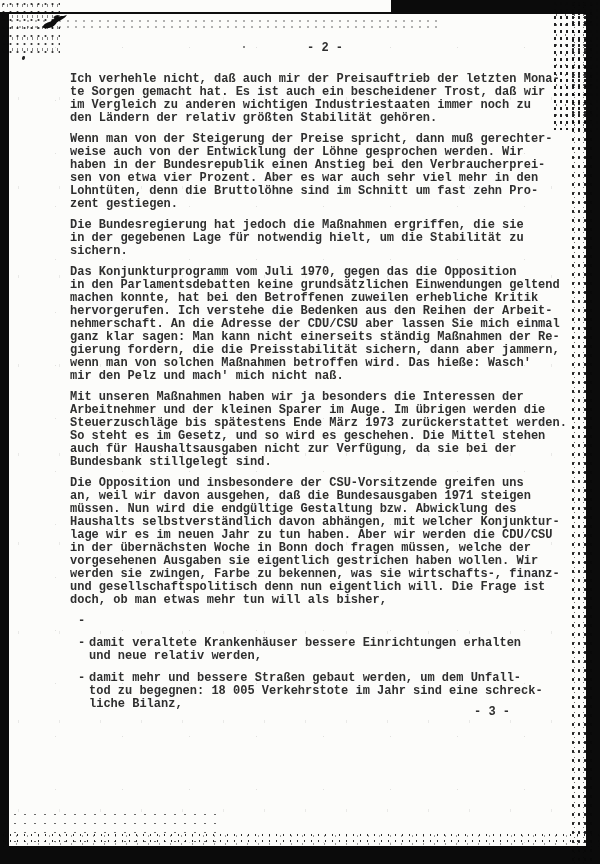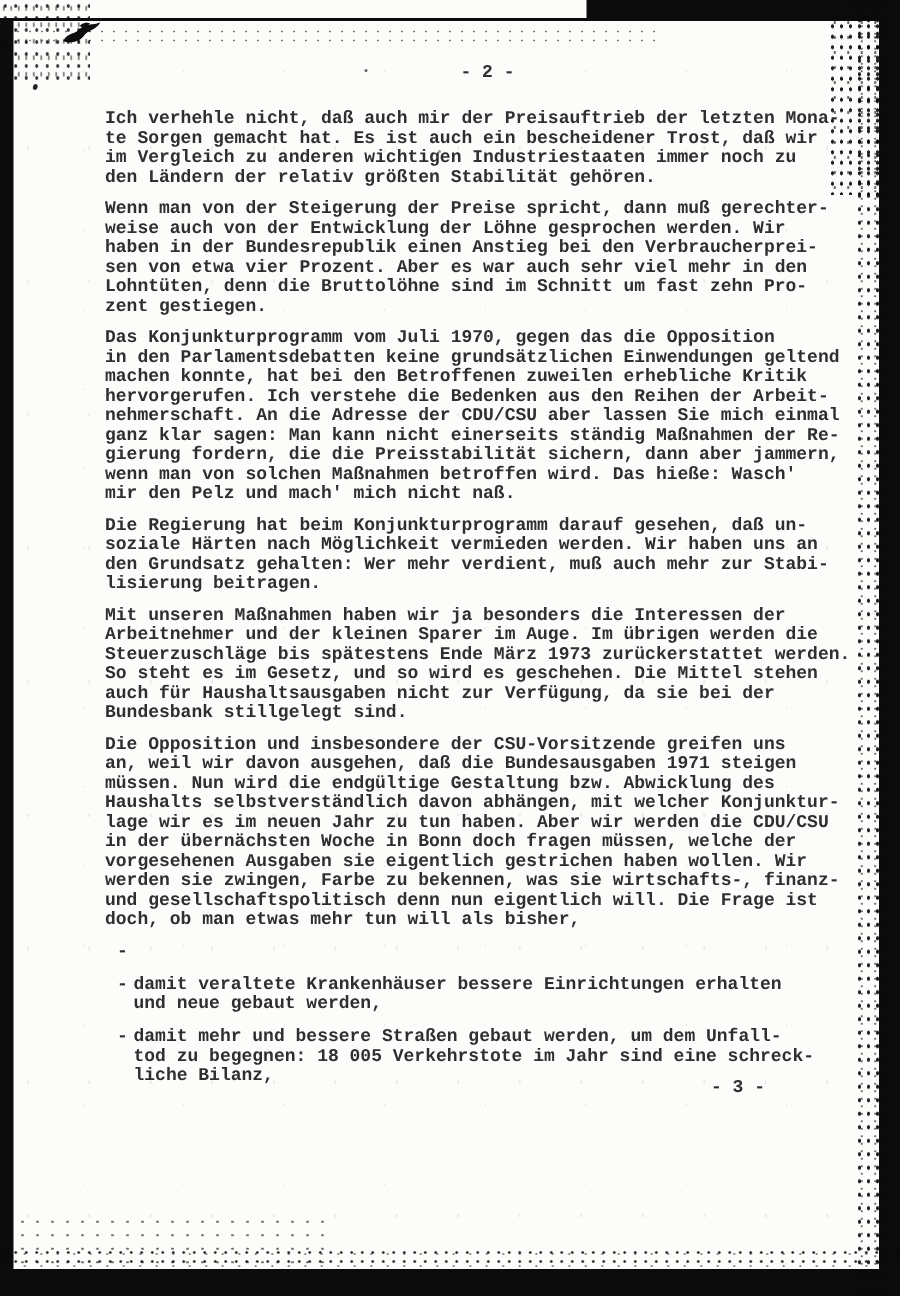--- a/index.html
+++ b/index.html
@@ -105,33 +105,32 @@
       <p>Ich verhehle nicht, daß auch mir der Preisauftrieb der letzten Mona-
 te Sorgen gemacht hat. Es ist auch ein bescheidener Trost, daß wir
 im Vergleich zu anderen wichtigen Industriestaaten immer noch zu
 den Ländern der relativ größten Stabilität gehören.</p>
       <p>Wenn man von der Steigerung der Preise spricht, dann muß gerechter-
 weise auch von der Entwicklung der Löhne gesprochen werden. Wir
 haben in der Bundesrepublik einen Anstieg bei den Verbraucherprei-
 sen von etwa vier Prozent. Aber es war auch sehr viel mehr in den
 Lohntüten, denn die Bruttolöhne sind im Schnitt um fast zehn Pro-
 zent gestiegen.</p>
+      <p>Die Bundesregierung hat jedoch die Maßnahmen ergriffen, die sie
+in der gegebenen Lage für notwendig hielt, um die Stabilität zu
+sichern.</p>
       <p>Das Konjunkturprogramm vom Juli 1970, gegen das die Opposition
 in den Parlamentsdebatten keine grundsätzlichen Einwendungen geltend
 machen konnte, hat bei den Betroffenen zuweilen erhebliche Kritik
 hervorgerufen. Ich verstehe die Bedenken aus den Reihen der Arbeit-
 nehmerschaft. An die Adresse der CDU/CSU aber lassen Sie mich einmal
 ganz klar sagen: Man kann nicht einerseits ständig Maßnahmen der Re-
 gierung fordern, die die Preisstabilität sichern, dann aber jammern,
 wenn man von solchen Maßnahmen betroffen wird. Das hieße: Wasch'
 mir den Pelz und mach' mich nicht naß.</p>
-      <p>Die Regierung hat beim Konjunkturprogramm darauf gesehen, daß un-
-soziale Härten nach Möglichkeit vermieden werden. Wir haben uns an
-den Grundsatz gehalten: Wer mehr verdient, muß auch mehr zur Stabi-
-lisierung beitragen.</p>
       <p>Mit unseren Maßnahmen haben wir ja besonders die Interessen der
 Arbeitnehmer und der kleinen Sparer im Auge. Im übrigen werden die
 Steuerzuschläge bis spätestens Ende März 1973 zurückerstattet werden.
 So steht es im Gesetz, und so wird es geschehen. Die Mittel stehen
 auch für Haushaltsausgaben nicht zur Verfügung, da sie bei der
 Bundesbank stillgelegt sind.</p>
       <p>Die Opposition und insbesondere der CSU-Vorsitzende greifen uns
 an, weil wir davon ausgehen, daß die Bundesausgaben 1971 steigen
 müssen. Nun wird die endgültige Gestaltung bzw. Abwicklung des
 Haushalts selbstverständlich davon abhängen, mit welcher Konjunktur-
@@ -141,21 +140,21 @@
 werden sie zwingen, Farbe zu bekennen, was sie wirtschafts-, finanz-
 und gesellschaftspolitisch denn nun eigentlich will. Die Frage ist
 doch, ob man etwas mehr tun will als bisher,</p>
 
       <div class="bullet">
         <span class="marker">-</span>
       </div>
       <div class="bullet">
         <span class="marker">-</span>
         <span class="btext">damit veraltete Krankenhäuser bessere Einrichtungen erhalten
-und neue gebaut werden,</span>
+und neue relativ werden,</span>
       </div>
       <div class="bullet">
         <span class="marker">-</span>
         <span class="btext">damit mehr und bessere Straßen gebaut werden, um dem Unfall-
 tod zu begegnen: 18 005 Verkehrstote im Jahr sind eine schreck-
 liche Bilanz,</span>
       </div>
 
       <div class="page-number-bottom">- 3 -</div>
     </div>

